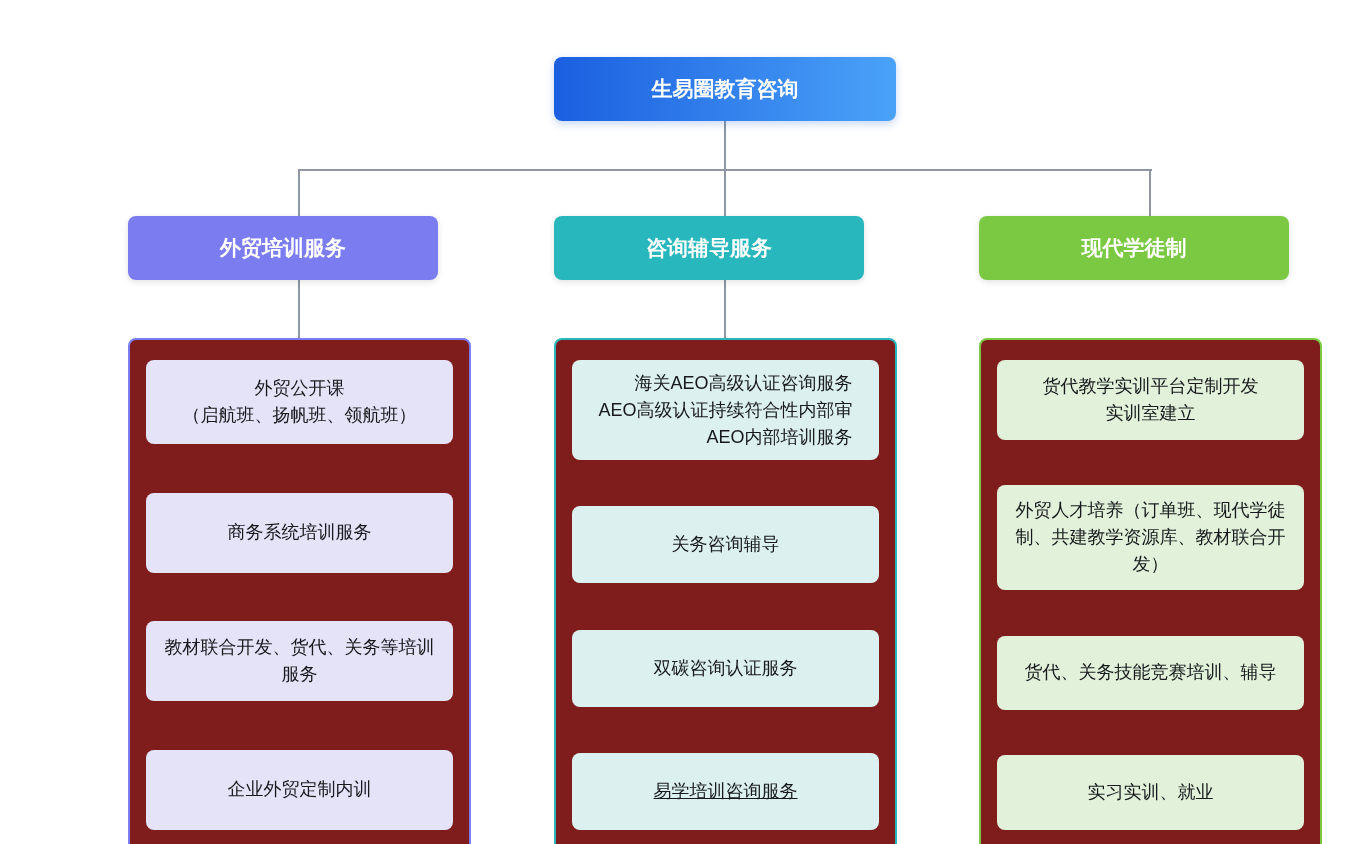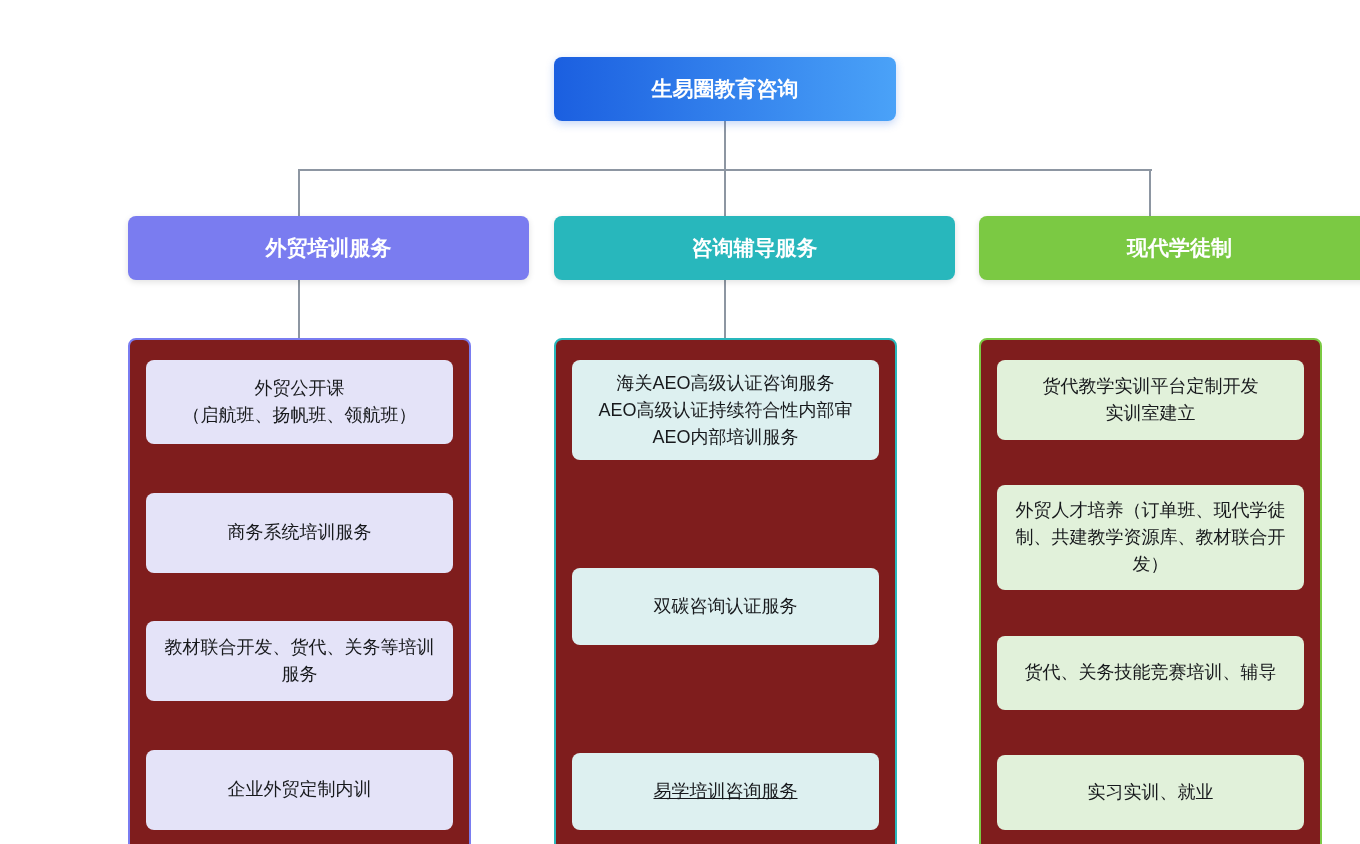--- a/index.html
+++ b/index.html
@@ -23,21 +23,21 @@
     text-align: center;
     border-radius: 8px;
   }
   .root-node {
     left: 510px; top: 57px; width: 342px; height: 64px;
     background: linear-gradient(90deg, var(--g1, #1b5fe0), var(--g2, #4aa2f8));
     color: #ffffff; font-size: 21px; font-weight: bold;
     box-shadow: 0 3px 8px rgba(27, 95, 224, 0.25);
   }
   .branch-header {
-    top: 216px; width: 401px; height: 64px;
+    top: 216px; width: 310px; height: 64px;
     color: #ffffff; font-size: 21px; font-weight: bold;
     box-shadow: 0 2px 6px rgba(0,0,0,0.12);
   }
   .branch-header.b0 { left: 84px; }
   .branch-header.b1 { left: 510px; }
   .branch-header.b2 { left: 935px; }
 
   .container {
     position: absolute;
     top: 338px; width: 343px; height: 514px;
@@ -109,23 +109,24 @@
 
   <div class="container b0" style="border-color: rgb(122, 124, 240);">
     <div class="item" style="background: rgb(228, 227, 248);">外贸公开课
 （启航班、扬帆班、领航班）</div>
     <div class="item" style="background: rgb(228, 227, 248);">商务系统培训服务</div>
     <div class="item" style="background: rgb(228, 227, 248);">教材联合开发、货代、关务等培训服务</div>
     <div class="item" style="background: rgb(228, 227, 248);">企业外贸定制内训</div>
   </div>
 
   <div class="container b1" style="border-color: rgb(40, 183, 188);">
-    <div class="item" style="background: rgb(221, 240, 240);">海关AEO高级认证咨询服务
+    <div class="item" style="background: rgb(221, 240, 240); text-align: right;">海关AEO高级认证咨询服务
 AEO高级认证持续符合性内部审
 AEO内部培训服务</div>
+    <div class="item" style="background: rgb(221, 240, 240);">关务咨询辅导</div>
     <div class="item" style="background: rgb(221, 240, 240);">双碳咨询认证服务</div>
     <div class="item" style="background: rgb(221, 240, 240); text-decoration: underline;">易学培训咨询服务</div>
   </div>
 
   <div class="container b2" style="border-color: rgb(123, 201, 67);">
     <div class="item" style="background: rgb(225, 241, 218);">货代教学实训平台定制开发
 实训室建立</div>
     <div class="item" style="background: rgb(225, 241, 218);">外贸人才培养（订单班、现代学徒制、共建教学资源库、教材联合开发）</div>
     <div class="item" style="background: rgb(225, 241, 218);">货代、关务技能竞赛培训、辅导</div>
     <div class="item" style="background: rgb(225, 241, 218);">实习实训、就业</div>

